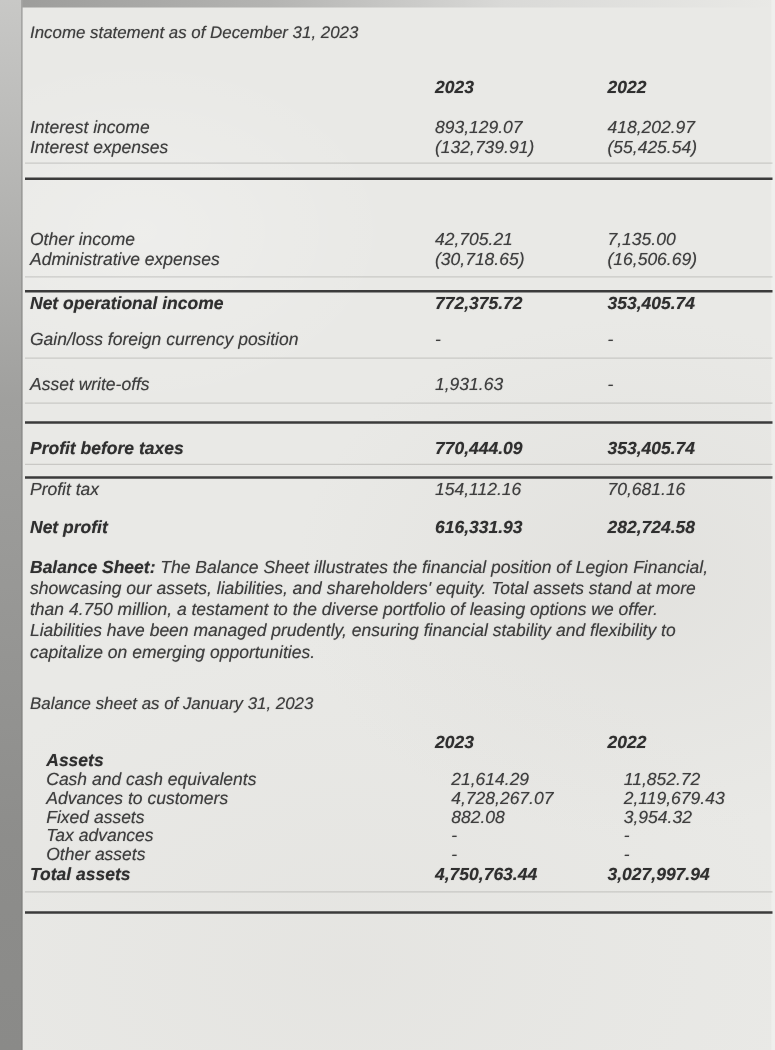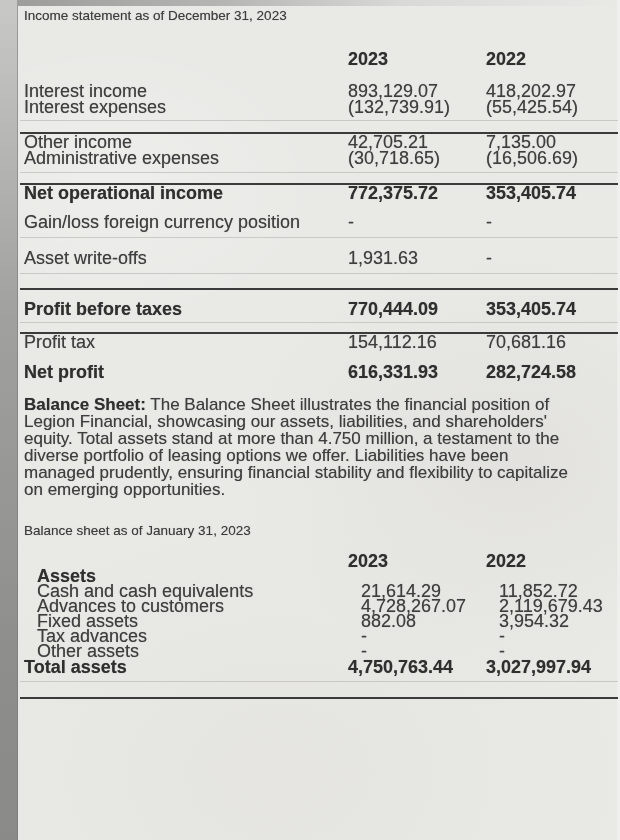--- a/index.html
+++ b/index.html
@@ -13,34 +13,34 @@
       #e9e9e6;
   }
   .edge-left{position:absolute;left:0;top:0;width:18px;height:840px;
     background:linear-gradient(to bottom,#c8c8c6,#a0a09e 38%,#8d8d8b 80%,#8a8a88);}
   .edge-left::after{content:'';position:absolute;right:0;top:0;width:1px;height:100%;
     background:rgba(118,118,116,0.55);}
   .edge-top{position:absolute;left:0;top:0;height:6px;width:100%;
     background:linear-gradient(to right,#9b9b99,#b4b4b2 35%,#d9d9d7 65%,rgba(233,233,230,0));}
   .edge-right{position:absolute;right:0;top:0;width:3px;height:100%;background:rgba(246,246,244,0.5);}
   .content{position:absolute;left:18px;top:0;width:602px;height:836px;box-sizing:border-box;
-    padding:8px 10px 0 6px;}
+    padding:18px 10px 0 6px;font-style:italic;}
   .txt{font-size:13.5px;line-height:16px;text-shadow:0 0 0.7px rgba(62,62,62,0.55);}
   .b{font-weight:bold;color:#2f2f2f;}
-  .row{display:grid;grid-template-columns:324px 138px auto;font-size:18px;line-height:16px;
+  .row{display:grid;grid-template-columns:324px 138px auto;font-size:14px;line-height:16px;
     text-shadow:0 0 0.7px rgba(62,62,62,0.55);}
   .row-bs{line-height:15px;margin-left:13px;}
   .rule{border-top:2px solid #3b3b3b;margin:0 -8px 0 -4px;height:0;}
   .sep-faint{border-top:1px solid rgba(150,148,144,0.38);margin:0 -8px 0 -4px;height:0;}
-  .note{width:556px;font-size:17px;line-height:17px;text-shadow:0 0 0.7px rgba(62,62,62,0.55);}
+  .note{width:556px;font-size:14px;line-height:17px;text-shadow:0 0 0.7px rgba(62,62,62,0.55);}
   
   .mt5{margin-top:5px}.mt6{margin-top:6px}.mt7{margin-top:7px}.mt9{margin-top:9px}
   .mt10{margin-top:10px}.mt11{margin-top:11px}.mt12{margin-top:12px}.mt13{margin-top:13px}
   .mt14{margin-top:14px}.mt15{margin-top:15px}.mt16{margin-top:16px}.mt18{}
-  .mt20{}.mt25{margin-top:25px}.mt27{margin-top:27px}.mt39{}
+  .mt20{}.mt25{margin-top:25px}.mt27{margin-top:27px}.mt39{margin-top:39px}
 </style>
 </head>
 <body>
 
 <div class="scan-page">
   <div class="edge-top"></div>
   <div class="edge-left"></div>
   <div class="edge-right"></div>
 
   <div class="content">

